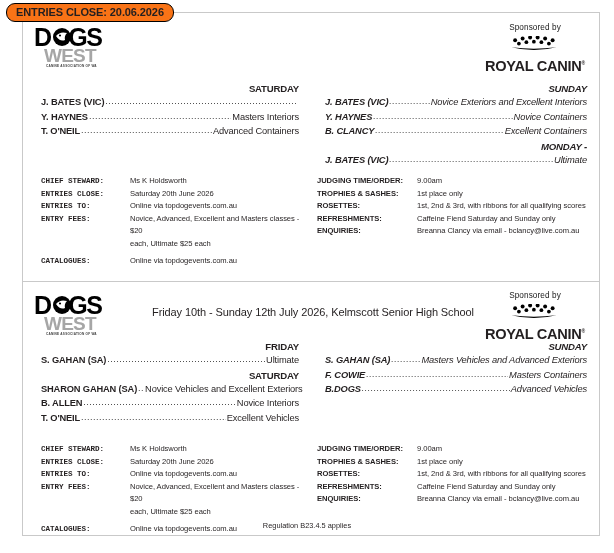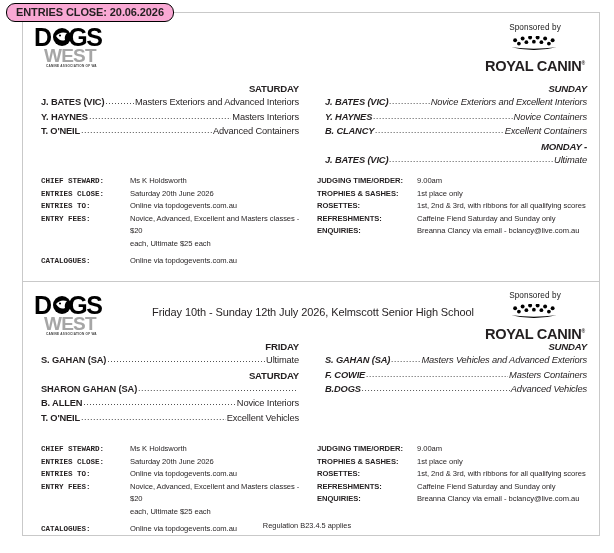--- a/index.html
+++ b/index.html
@@ -28,21 +28,21 @@
   }
 
   
   .entries-badge {
     position: absolute;
     left: 6px;
     top: 3px;
     padding: 2px 9px 3px 9px;
     border: 1.6px solid #000;
     border-radius: 9px;
-    background: #f9a8d4;
+    background: #f97316;
     font-size: 11px;
     font-weight: bold;
     letter-spacing: -0.1px;
     white-space: nowrap;
     z-index: 5;
     line-height: 12px;
   }
 
   
   .section {
@@ -301,21 +301,20 @@
       <div class="rc-name"><span>ROYAL CANIN</span><span class="rc-tm">®</span></div>
     </div>
   </div>
 
   <div class="judges">
     <div class="jcol left">
       <div class="day-label">SATURDAY</div>
       <div class="jrow">
         <span class="jname">J. BATES (VIC)</span>
         <span class="jdots">.......................................................................</span>
-        <span class="jclass">Masters Exteriors and Advanced Interiors</span>
       </div>
       <div class="jrow">
         <span class="jname">Y. HAYNES</span>
         <span class="jdots">.......................................................................</span>
         <span class="jclass">Masters Interiors</span>
       </div>
       <div class="jrow">
         <span class="jname">T. O'NEIL</span>
         <span class="jdots">.......................................................................</span>
         <span class="jclass">Advanced Containers</span>
@@ -443,20 +442,21 @@
       <div class="day-label">FRIDAY</div>
       <div class="jrow">
         <span class="jname">S. GAHAN (SA)</span>
         <span class="jdots">.......................................................................</span>
         <span class="jclass">Ultimate</span>
       </div>
       <div class="day-label">SATURDAY</div>
       <div class="jrow">
         <span class="jname">SHARON GAHAN (SA)</span>
         <span class="jdots">.......................................................................</span>
+        <span class="jclass">Novice Vehicles and Excellent Exteriors</span>
       </div>
       <div class="jrow">
         <span class="jname">B. ALLEN</span>
         <span class="jdots">.......................................................................</span>
         <span class="jclass">Novice Interiors</span>
       </div>
       <div class="jrow">
         <span class="jname">T. O'NEIL</span>
         <span class="jdots">.......................................................................</span>
         <span class="jclass">Excellent Vehicles</span>

